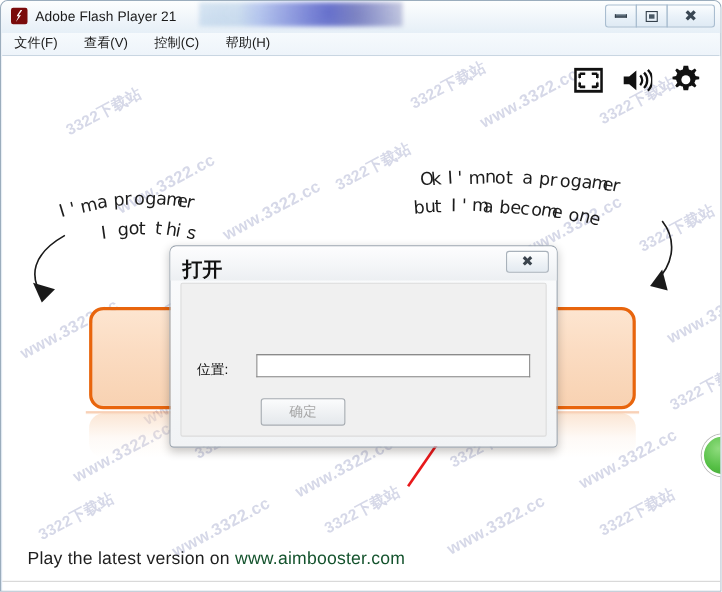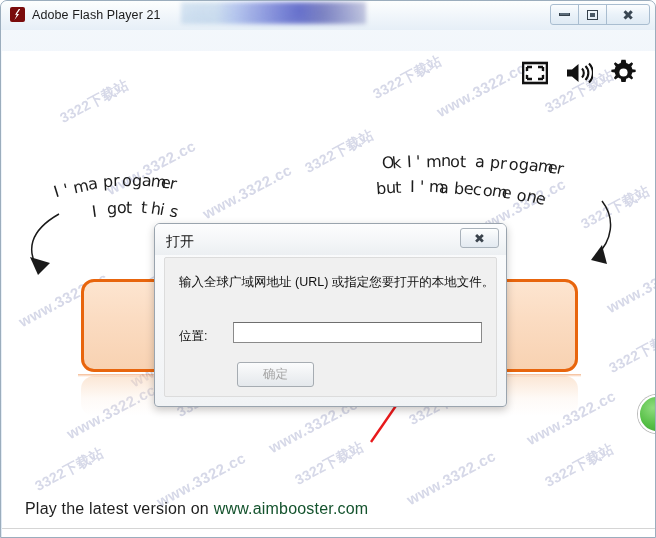--- a/index.html
+++ b/index.html
@@ -213,21 +213,21 @@
     box-shadow: 0 3px 9px rgba(0,0,0,.22);
   }
   .dlg-titlebar {
     position: absolute; left: 0; top: 0;
     width: 351px; height: 31px;
     background: linear-gradient(180deg,#fdfdfe 0%, #f4f6f8 55%, #eceff2 100%);
     border-radius: 5px 5px 0 0;
   }
   .dlg-title {
     position: absolute; left: 11px; top: 9px;
-    font-size: 14px; color: #111111;
+    font-size: 18px; color: #111111; font-weight: bold;
   }
   .dlg-close {
     position: absolute; right: 7px; top: 4px;
     width: 39px; height: 20px;
     border: 1px solid #a9b2bb;
     border-radius: 3px;
     background: linear-gradient(180deg,#fdfefe 0%,#eef2f6 55%,#e3eaf1 100%);
     display: flex; align-items: center; justify-content: center;
     font-size: 13px; color: #3b444d;
     font-family: "DejaVu Sans", sans-serif;
@@ -302,20 +302,26 @@
         </div>
         <div class="winbtn">
           <span class="glyph-max"></span>
         </div>
         <div class="winbtn">
           <span class="glyph-close">✖</span>
         </div>
       </div>
     </div>
 
+    <div class="menubar">
+      <span class="menuitem">文件(F)</span>
+      <span class="menuitem">查看(V)</span>
+      <span class="menuitem">控制(C)</span>
+      <span class="menuitem">帮助(H)</span>
+    </div>
 
     <div class="stage">
 
       <div id="watermark-layer">
           <div class="wm wm-b" style="left: 55px; top: 42px;">3322下载站</div>
           <div class="wm wm-a" style="left: 100px; top: 108px;">www.3322.cc</div>
           <div class="wm wm-b" style="left: 368px; top: 18px;">3322下载站</div>
           <div class="wm wm-a" style="left: 430px; top: 30px;">www.3322.cc</div>
           <div class="wm wm-b" style="left: 540px; top: 32px;">3322下载站</div>
           <div class="wm wm-a" style="left: 196px; top: 132px;">www.3322.cc</div>
@@ -479,21 +485,20 @@
       </div>
 
       <div class="dialog">
         <div class="dlg-titlebar">
           <span class="dlg-title">打开</span>
           <div class="dlg-close">
             <span>✖</span>
           </div>
         </div>
         <div class="dlg-body">
-          <div class="dlg-desc">输入全球广域网地址 (URL) 或指定您要打开的本地文件。</div>
           <div class="dlg-loc-label">位置:</div>
           <input class="dlg-input" type="text" value="" placeholder="" style="">
           <div class="dlg-buttons">
             <div class="dlg-btn disabled btn-ok">
               <span>确定</span>
             </div>
           </div>
         </div>
       </div>
 

